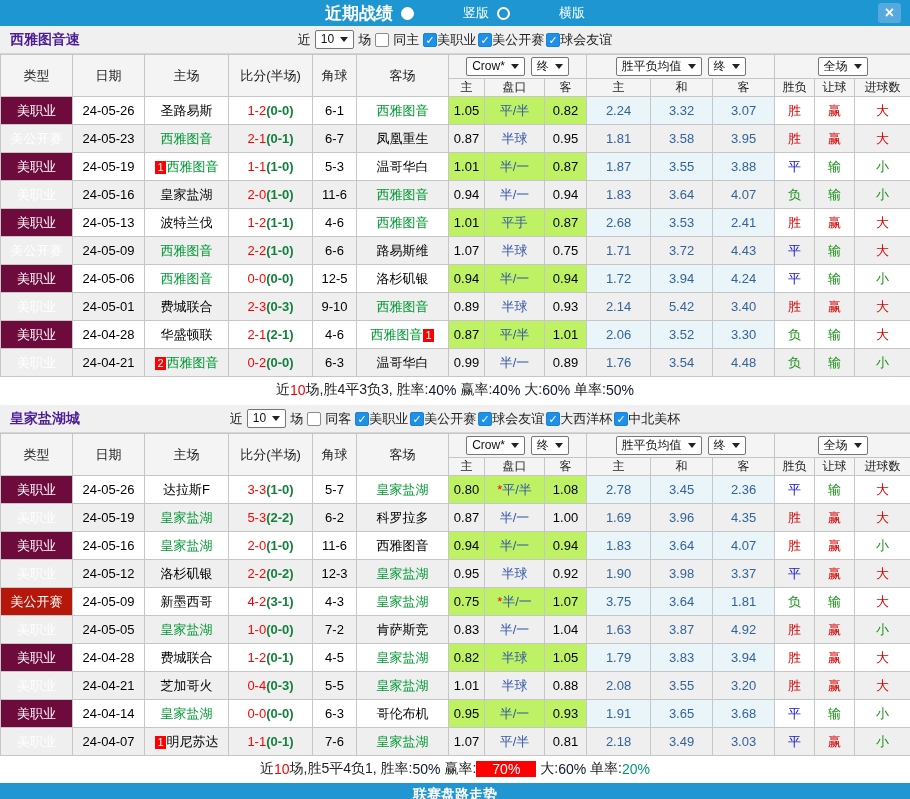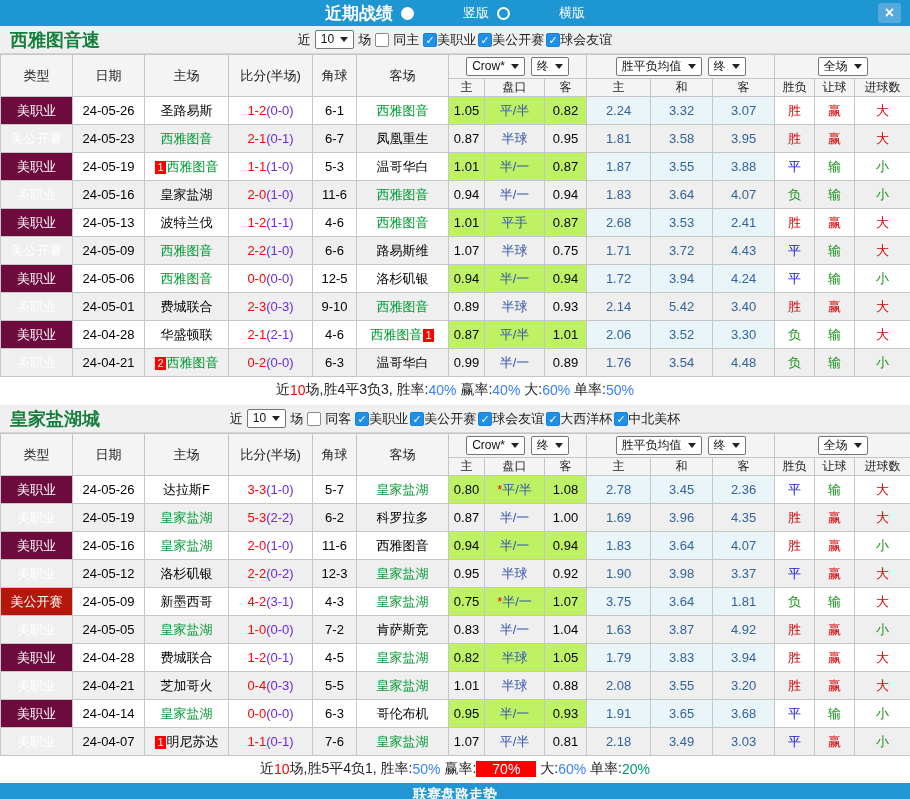--- a/index.html
+++ b/index.html
@@ -9,21 +9,21 @@
   
   .titlebar { height:26px; background:#1E96D2; color:#fff; display:flex; align-items:center; justify-content:center; position:relative; flex:0 0 auto; }
   .title { font-weight:bold; font-size:17px; }
   .radio { width:13px; height:13px; border-radius:50%; border:2px solid #fff; display:inline-block; margin:0 4px 0 8px; }
   .radio.sel { background:#fff; }
   .radio-label { font-size:13px;margin-left:45px; }
   .close-btn { position:absolute; right:9px; top:3px; width:23px; height:20px; background:#55A9DD; color:#fff; font-weight:bold; text-align:center; line-height:19px; border-radius:3px; font-size:16px; cursor:pointer; }
 
   
   .filter-row { height:28px; background:#F0F0F0; border-bottom:1px solid #D5D5D5; display:flex; align-items:center; position:relative; font-size:13px; color:#222; flex:0 0 auto; }
-  .team-name { position:absolute; left:10px; color:#15803d; font-weight:bold; font-size:18px; }
+  .team-name { position:absolute; left:10px; color:#4c1d95; font-weight:bold; font-size:14px; }
   .filter-items { margin:0 auto; display:flex; align-items:center; gap:4px; }
   .fl-item { display:inline-flex; align-items:center; }
   .dd { background:#fff; border:1px solid #767676; border-radius:2px; padding:1px 5px; display:inline-flex; align-items:center; gap:6px; font-size:12px; line-height:15px; cursor:pointer; color:#111; }
   .caret { width:0; height:0; border-left:4px solid transparent; border-right:4px solid transparent; border-top:5px solid #222; display:inline-block; }
   .cb { width:14px; height:14px; border:1px solid #8a8a8a; background:#fff; display:inline-block; border-radius:2px; cursor:pointer; }
   .cb.on { background:#1E90E8; border-color:#1683d8; color:#fff; font-size:11px; line-height:13px; text-align:center; font-weight:bold; }
 
   
   table { border-collapse:collapse; table-layout:fixed; width:910px; font-size:13px; flex:0 0 auto; }
   th, td { border:1px solid #C6C6C6; text-align:center; padding:0; overflow:hidden; white-space:nowrap; }
@@ -33,34 +33,34 @@
   .hdd { display:flex; align-items:center; justify-content:center; gap:6px; }
   tbody td { height:28px; background:#fff; }
   tbody tr.alt td { background:#EFEFEF; }
   tbody td.lg1 { background:#6E0B3D; color:#fff; }
   tbody td.lg2 { background:#B5170B; color:#fff; }
   tbody td.cream { background:#bef264; }
   tbody td.lblue { background:#EAF5FA; }
   .tm-green { color:#009933; }
   .badge { background:#FF0000; color:#fff; font-size:11px; line-height:13px; padding:0 2px; margin:0 1px; display:inline-block; }
   .ft { color:#FF0000; }
-  .ht { color:#6d28d9; }
+  .ht { color:#15803d;font-weight:bold; }
   td.pan { color:#3355AA; }
   .star { color:#FF0000; }
   td.avg { color:#31639C; }
   td.rw { color:#D90000; }
   td.rd { color:#1313CC; }
   td.rl { color:#179117; }
 
   
   .summary { height:26px; display:flex; align-items:center; justify-content:center; font-size:14px; background:#fff; flex:0 0 auto; }
   .summary span { white-space:pre; }
   .sum-k { color:#222; }
   .sum-r { color:#FF0000; }
-  .sum-b { color:#3b82f6; }
+  .sum-b { color:#0f172a; }
   .sum-g { color:#009977; }
   .sum-hl { background:#FF0000; color:#fff; padding:0 16px; }
 
   .section-gap { height:2px; background:#fff; flex:0 0 auto; }
   .footer { height:24px; background:#2196D3; color:#fff; font-weight:bold; display:flex; align-items:center; justify-content:center; font-size:14px; flex:0 0 auto; margin-top:1px; }
 </style>
 </head>
 <body>
 
 <div class="app">

